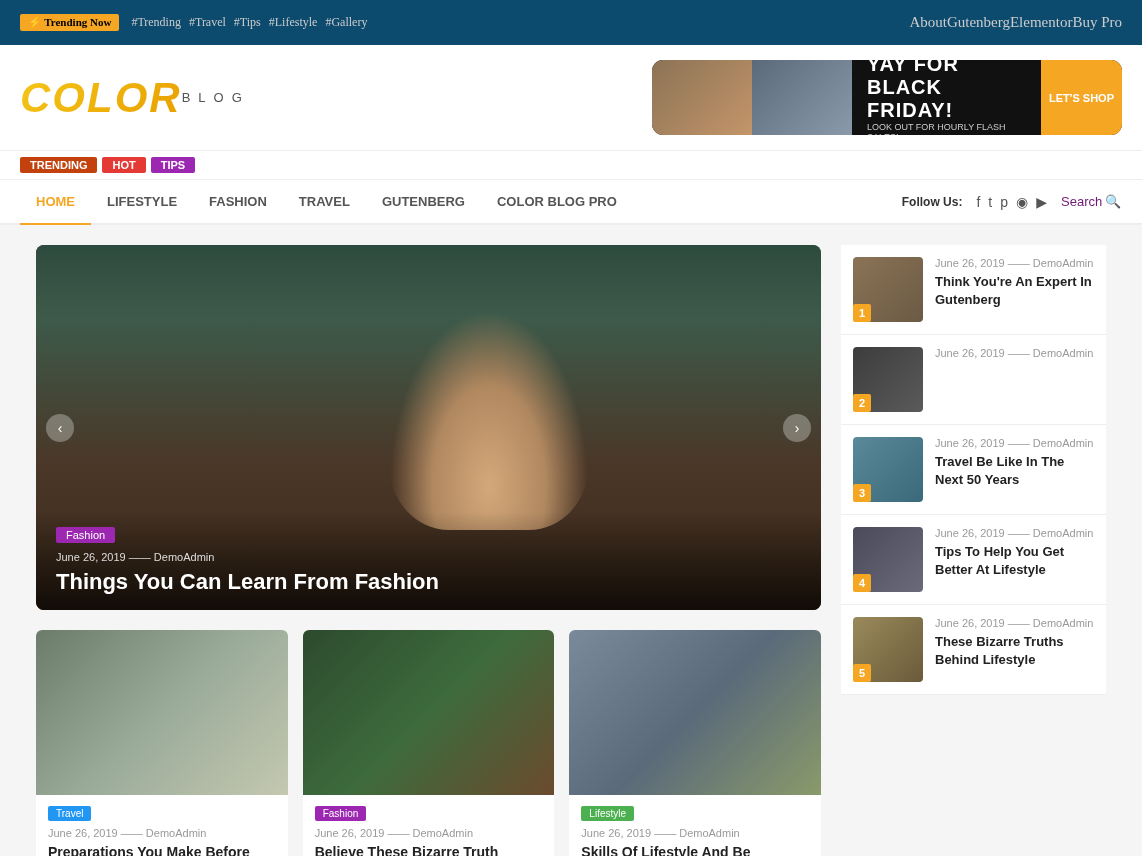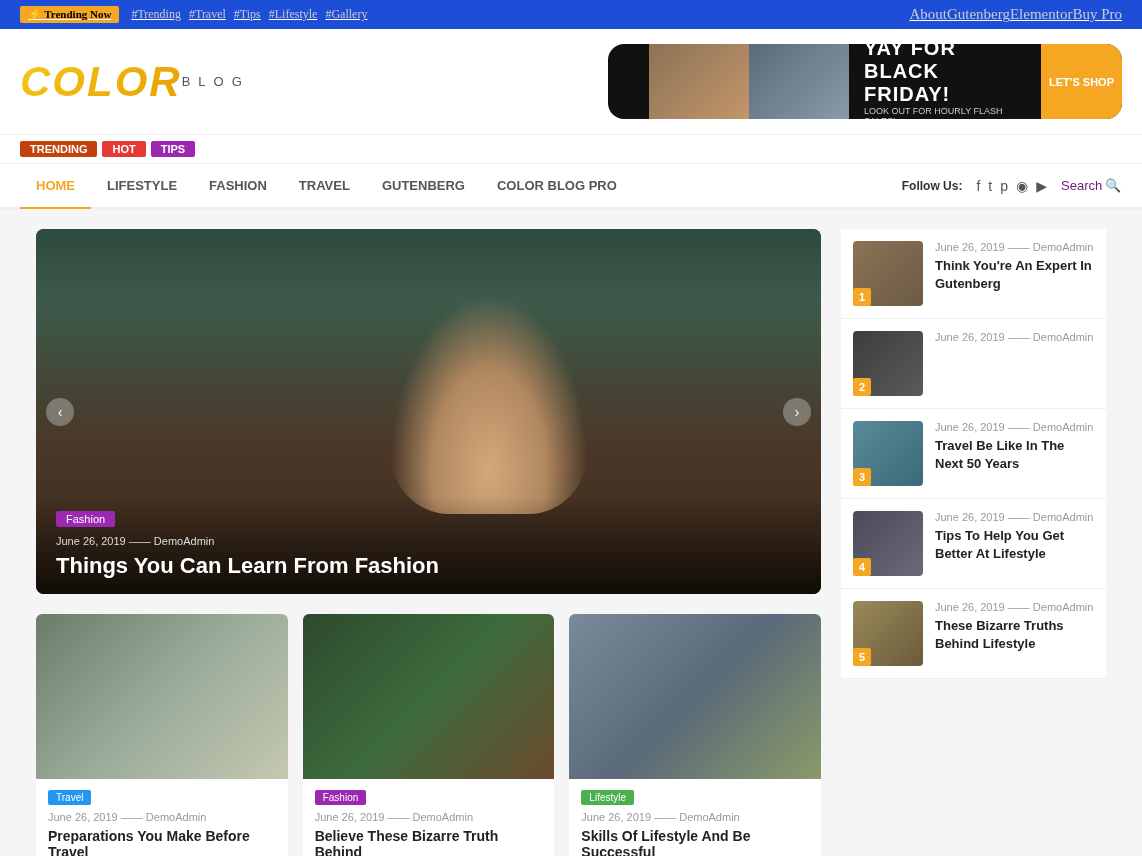--- a/index.html
+++ b/index.html
@@ -1,27 +1,26 @@
 <!DOCTYPE html>
 <html><head>
   <meta charset="utf-8">
   <style>
     * { box-sizing: border-box; margin: 0; padding: 0; }
     body { font-family: 'Georgia', serif; background: #f5f5f5; color: #333; font-size: 14px; }
 
     
     .top-bar {
-      background: #1d4ed8;
+      background: #0c4a6e;
       color: #fff;
       display: flex;
       justify-content: space-between;
       align-items: center;
-      padding: 6px 20px;
+      padding: 14px 20px;
       font-size: 12px;
-      text-decoration: underline;
     }
     .top-bar-left { display: flex; align-items: center; gap: 12px; }
     .trending-label {
       background: #f5a623;
       color: #000;
       font-weight: bold;
       padding: 2px 8px;
       border-radius: 2px;
       font-size: 11px;
       display: flex; align-items: center; gap: 4px;
@@ -55,25 +54,24 @@
       font-size: 13px;
       letter-spacing: 8px;
       color: #555;
       font-family: sans-serif;
       font-weight: 400;
     }
     .header-banner {
       display: flex;
       align-items: center;
       background: #111;
-      border-radius: 16px;
+      border-radius: 11px;
       overflow: hidden;
       height: 75px;
-      width: 514px;
-      padding-left: 41px;
+      width: 470px;
     }
     .banner-images {
       display: flex;
       height: 75px;
       width: 200px;
     }
     .banner-img-placeholder {
       width: 100px;
       height: 75px;
     }

